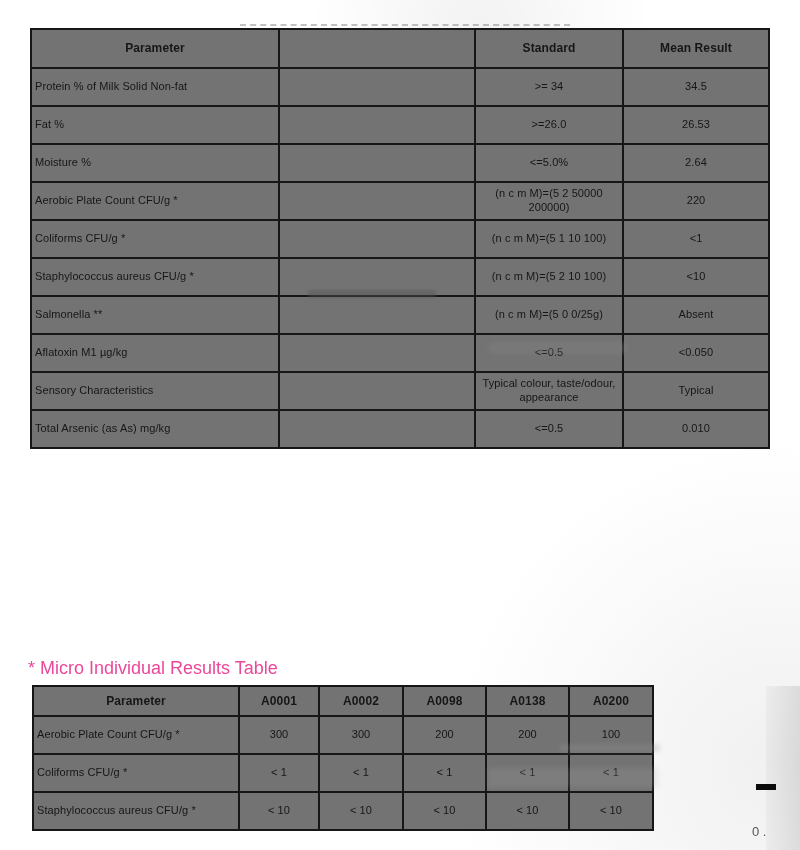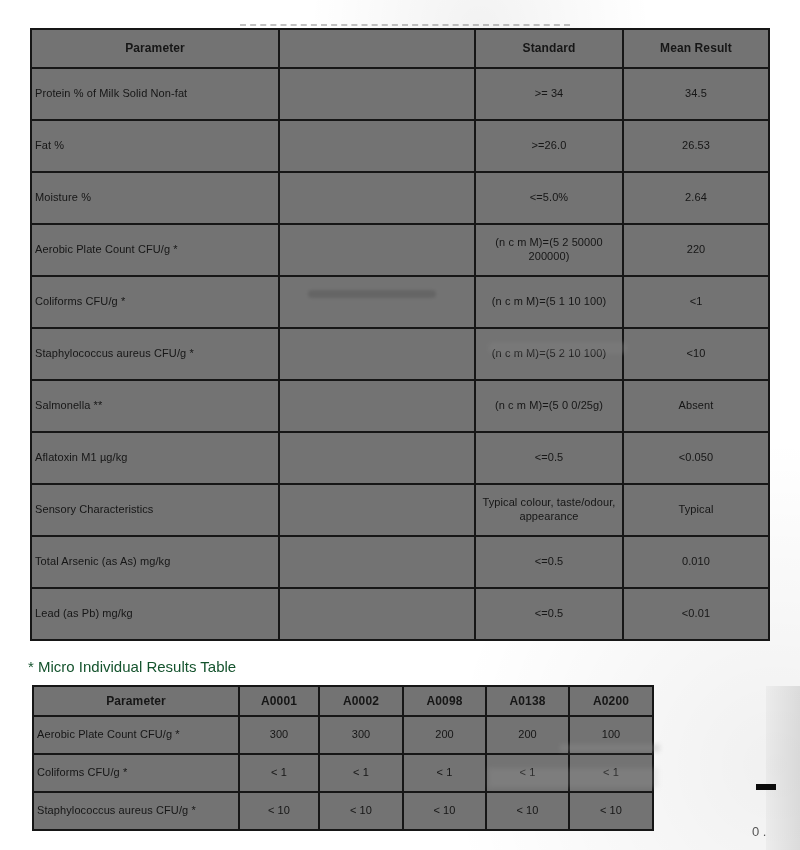--- a/index.html
+++ b/index.html
@@ -49,29 +49,29 @@
   td.param {
     text-align: left;
     padding: 0 3px;
   }
   td.center {
     text-align: center;
     padding: 0 0;
   }
 
   #main-table { left: 30px; top: 28px; width: 738px; }
-  #main-table tr { height: 52px; }
+  #main-table tr { height: 38px; }
   #main-table tr.hdr { height: 39px; }
 
   #micro-title {
     position: absolute;
     left: 28px;
     top: 658px;
-    font-size: 15px;
-    color: #14532d;
+    font-size: 18px;
+    color: #ec4899;
   }
 
   #micro-table { left: 32px; top: 685px; width: 620px; }
   #micro-table tr { height: 38px; }
   #micro-table tr.hdr { height: 30px; }
 
   
   .artifact { position: absolute; pointer-events: none; }
   #top-dashes {
     left: 240px; top: 24px; width: 330px; height: 0;
@@ -175,26 +175,20 @@
     <td class="param">Sensory Characteristics</td>
     <td class="center"></td>
     <td class="center">Typical colour, taste/odour, appearance</td>
     <td class="center">Typical</td>
   </tr>
   <tr>
     <td class="param">Total Arsenic (as As) mg/kg</td>
     <td class="center"></td>
     <td class="center">&lt;=0.5</td>
     <td class="center">0.010</td>
-  </tr>
-  <tr>
-    <td class="param">Lead (as Pb) mg/kg</td>
-    <td class="center"></td>
-    <td class="center">&lt;=0.5</td>
-    <td class="center">&lt;0.01</td>
   </tr>
 </tbody>
   </table>
 
 <div id="micro-title">* Micro Individual Results Table</div>
 
 <table class="tbl" id="micro-table">
   <colgroup>
     <col style="width:206px">
       <col style="width:80px">

